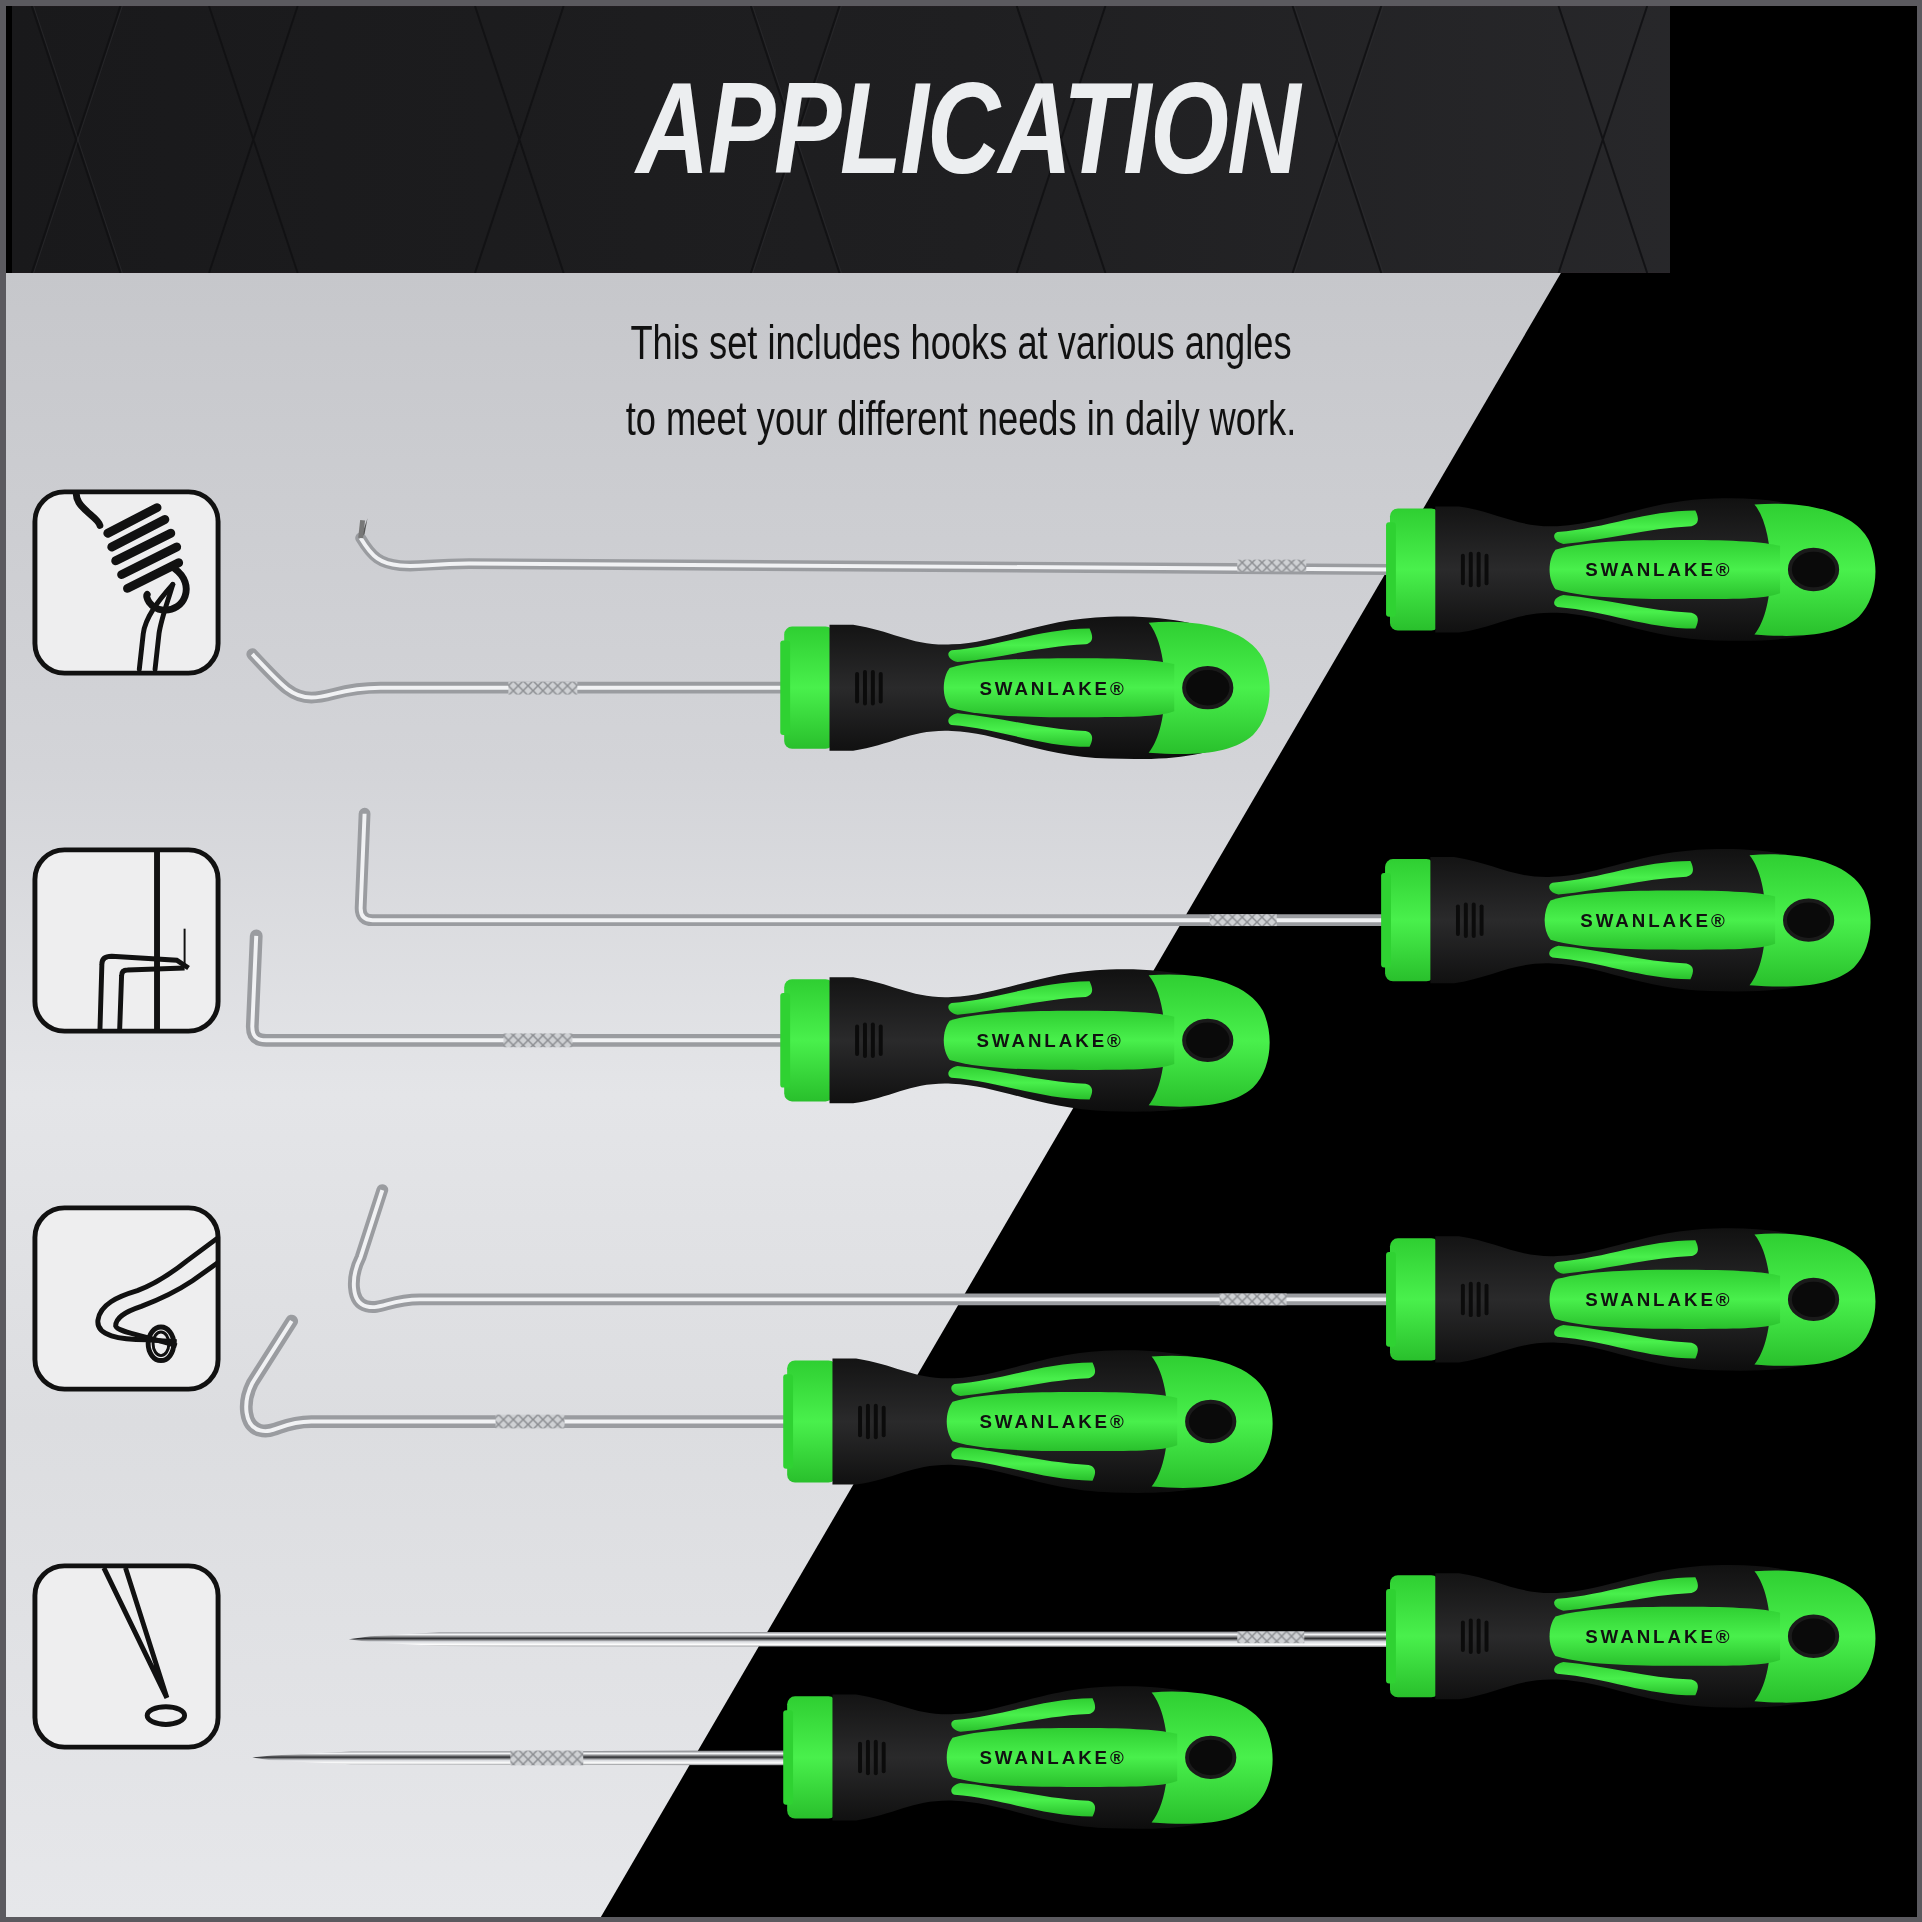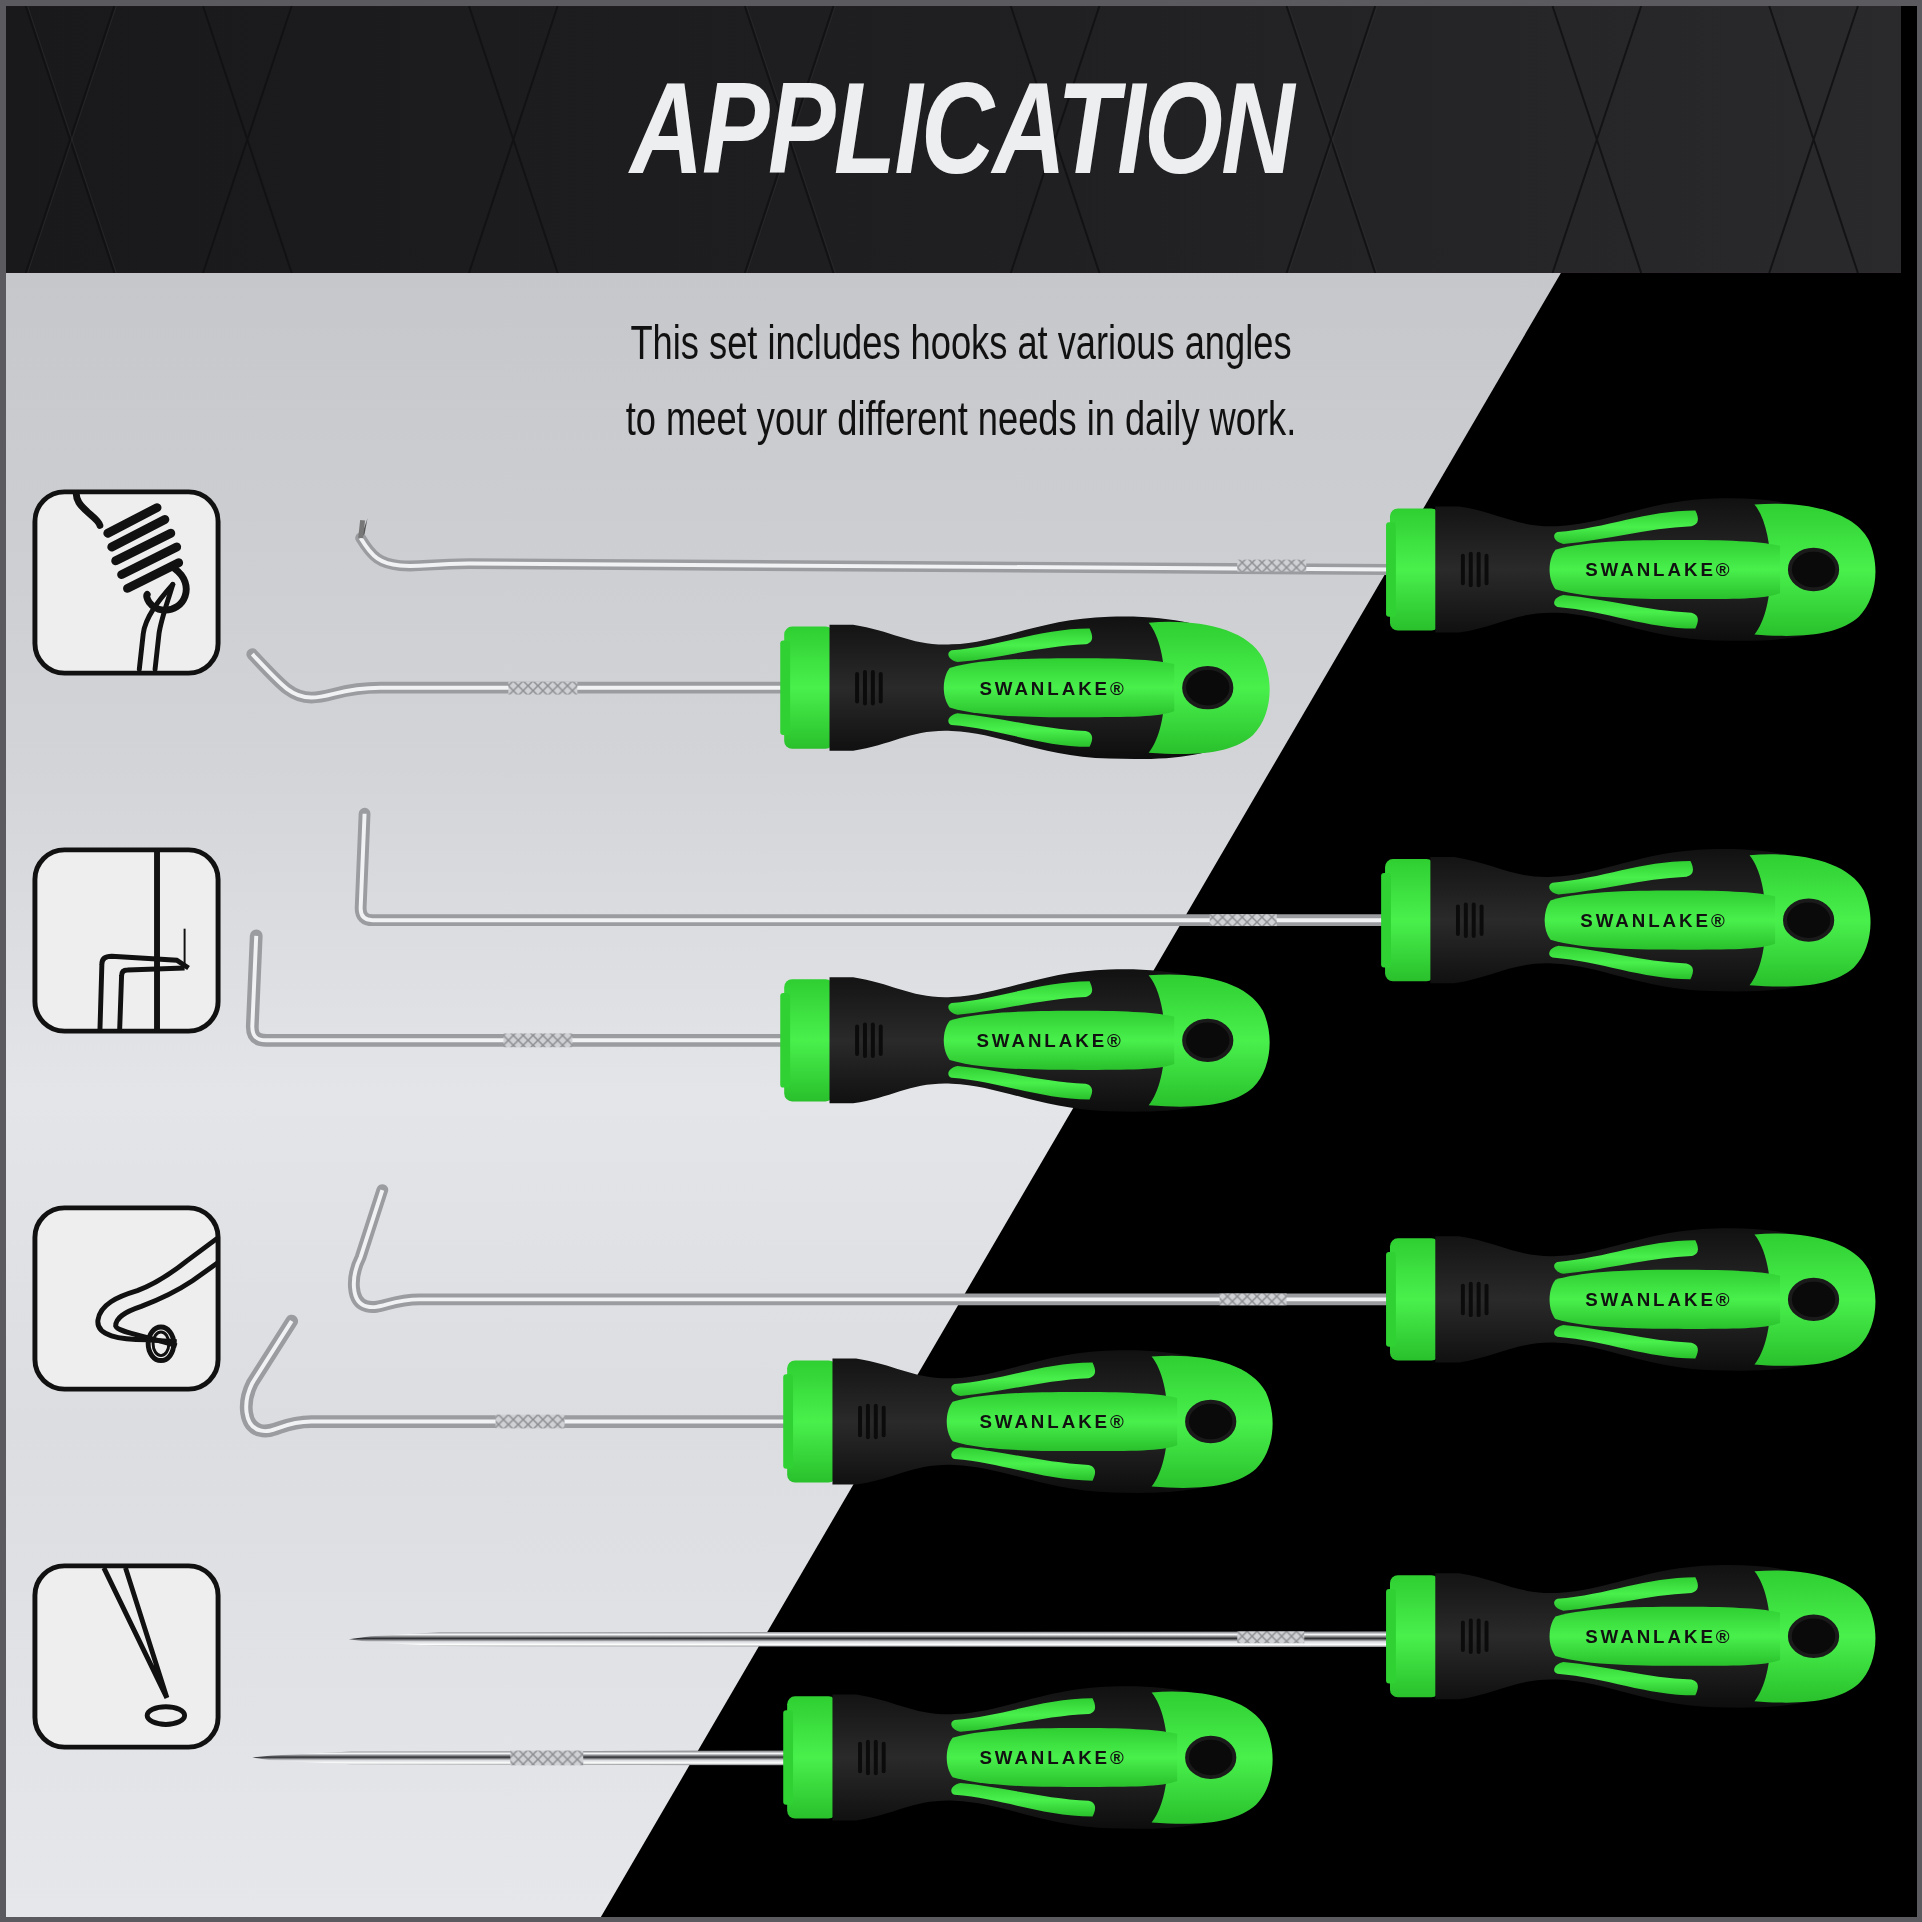--- a/index.html
+++ b/index.html
@@ -1,18 +1,18 @@
 <!DOCTYPE html>
 <html><head>
 <meta charset="utf-8">
 <style>
   html, body { margin: 0; padding: 0; }
   body { width: 1923px; height: 1923px; overflow: hidden; background: #5b5a5f; font-family: "Liberation Sans", sans-serif; }
   .frame { position: absolute; left: 5.9px; top: 5.9px; width: 1911px; height: 1911px; overflow: hidden; background: #000; }
-  .header { position: absolute; left: 0; top: 0; width: 1895px; height: 267px; background: #be185d; overflow: hidden; }
+  .header { position: absolute; left: 6px; top: 0; width: 1658px; height: 267px; background: #be185d; overflow: hidden; }
   .header svg.pattern { position: absolute; left: 0; top: 0; }
   .title { position: absolute; left: 0; top: 57px; width: 1911px; text-align: center; color: #eceef0;
            font-family: "Liberation Sans", sans-serif; font-weight: 700; font-style: italic;
            font-size: 130px; letter-spacing: -2px; line-height: 1; transform: scaleX(0.78); transform-origin: 956px 0; }
   .content { position: absolute; left: 0; top: 267px; width: 1911px; height: 1644px; }
   .light { position: absolute; left: 0; top: 0; width: 1911px; height: 1644px;
            background: linear-gradient(180deg, #c6c7cb 0%, #d3d4d8 30%, #e4e5e8 50%, #dcdde0 70%, #e6e7ea 100%);
            clip-path: polygon(0 0, 1555px 0, 595px 1644px, 0 1644px); }
   .subtitle { position: absolute; left: 433px; width: 1044px; text-align: center; color: #111;
               font-family: "Liberation Sans Narrow", "Liberation Sans", sans-serif; font-size: 49px; line-height: 1;

